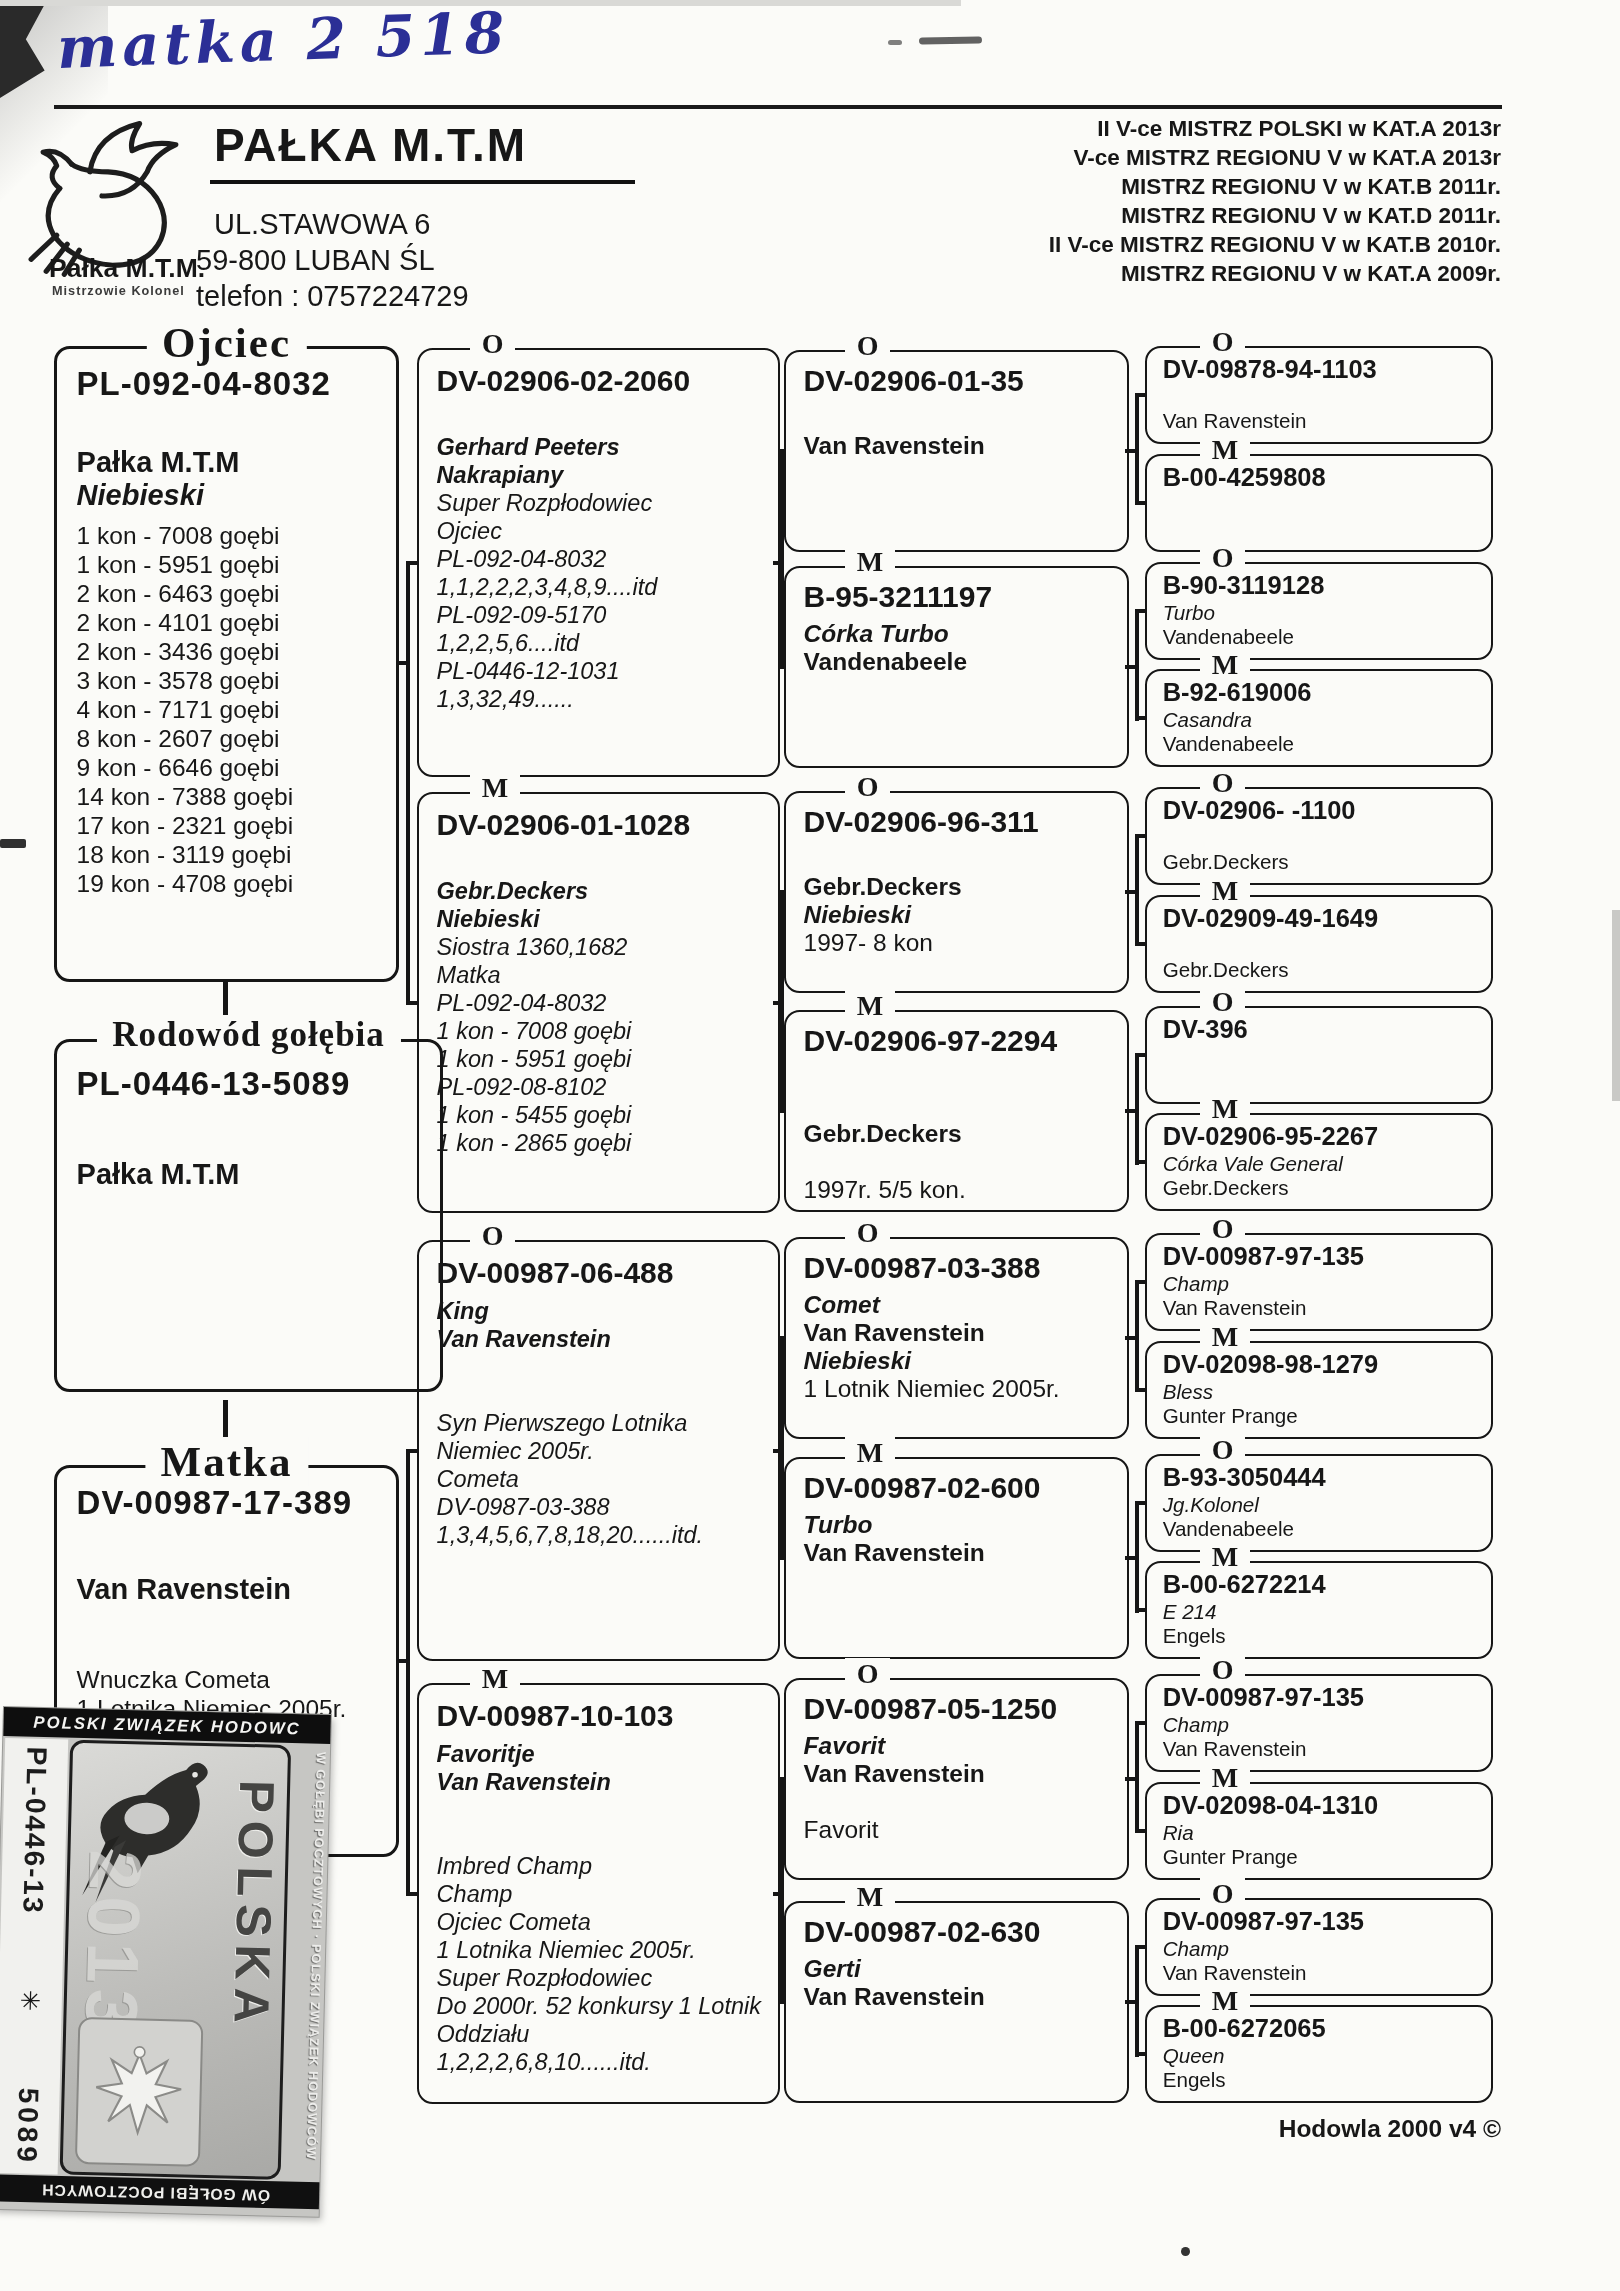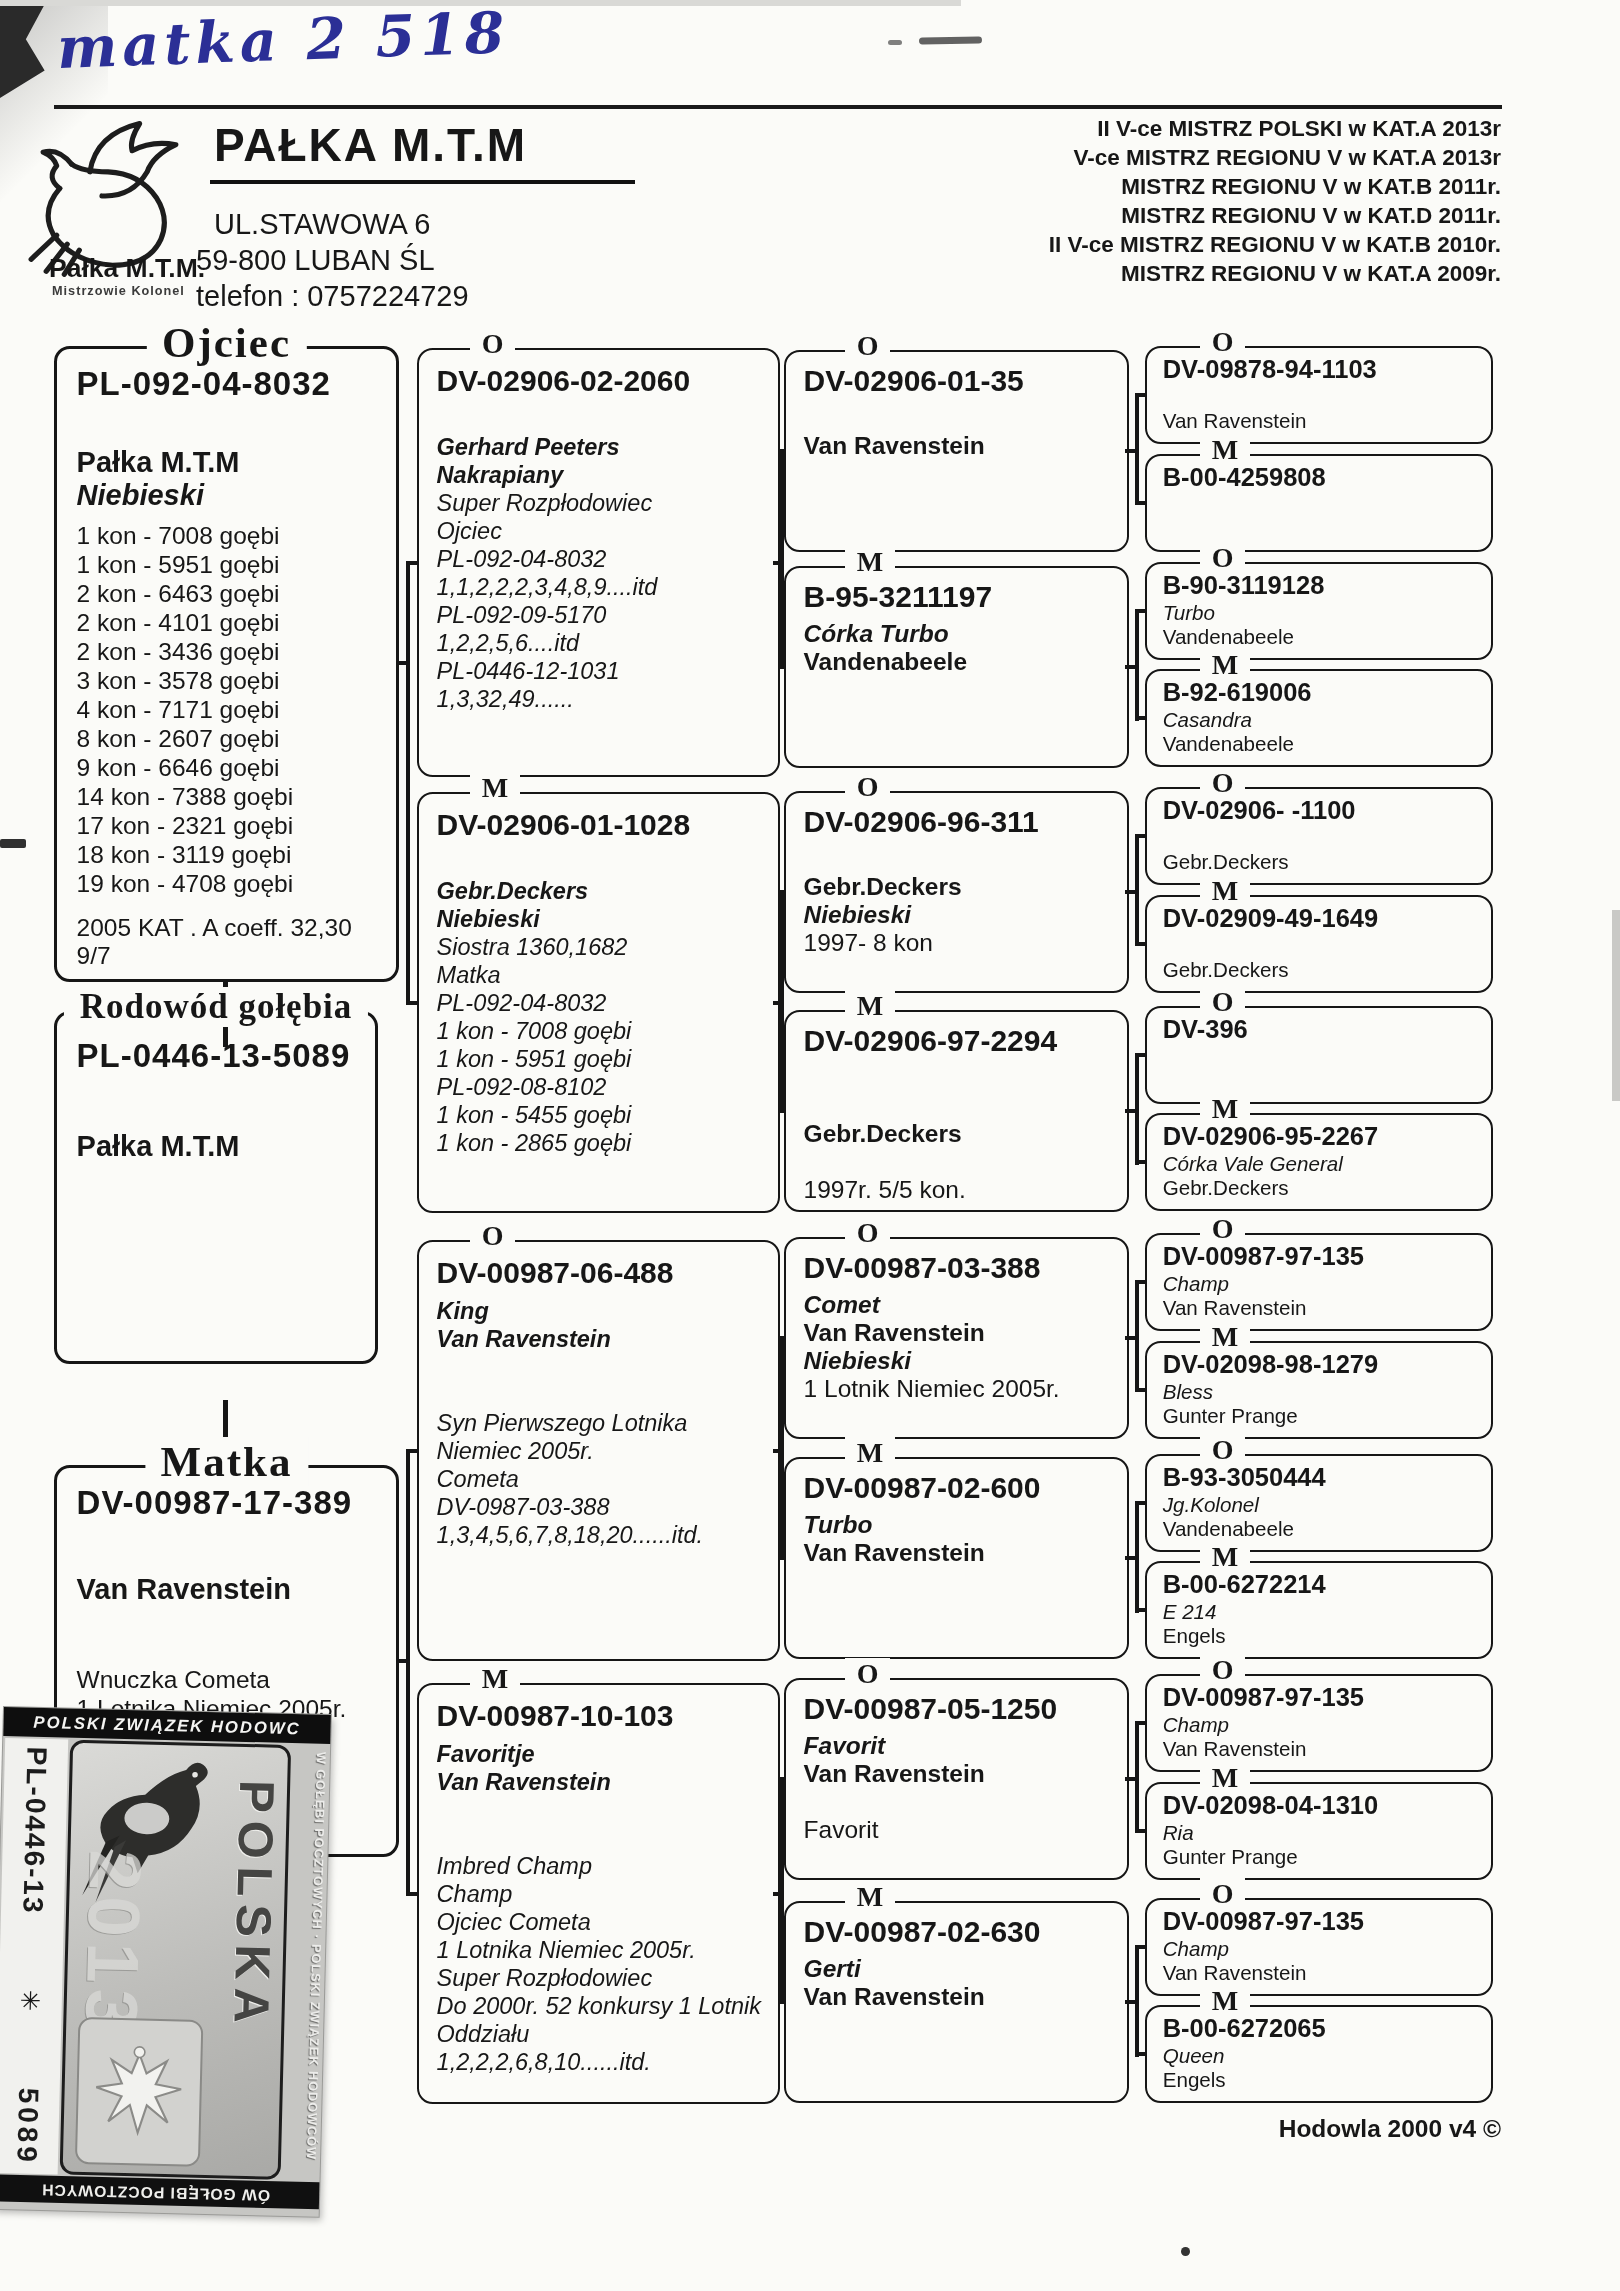--- a/index.html
+++ b/index.html
@@ -161,26 +161,25 @@
         <div class="res">2 kon - 3436 goębi</div>
         <div class="res">3 kon - 3578 goębi</div>
         <div class="res">4 kon - 7171 goębi</div>
         <div class="res">8 kon - 2607 goębi</div>
         <div class="res">9 kon - 6646 goębi</div>
         <div class="res">14 kon - 7388 goębi</div>
         <div class="res">17 kon - 2321 goębi</div>
         <div class="res">18 kon - 3119 goębi</div>
         <div class="res">19 kon - 4708 goębi</div>
       </div>
-    <div class="summary">2005  KAT . A  coeff. 32,30 9/7</div>
   </div>
 
   <div class="wire" style="left:223px;top:982px;width:4.9px;height:65px;"></div>
 
-  <div class="box main-box" style="left:54px;top:1011px;width:324px;height:353px;">
+  <div class="box main-box" style="left:54px;top:1039px;width:389px;height:353px;">
     <span class="box-label label-md">Rodowód gołębia</span>
     <div class="ring-main" style="margin:13.7px 0 55px;">PL-0446-13-5089</div>
     <div class="owner-main">Pałka M.T.M</div>
   </div>
 
   <div class="wire" style="left:223px;top:1400px;width:4.9px;height:66px;"></div>
 
   <div class="box main-box" style="left:54px;top:1465px;width:345px;height:392px;">
     <span class="box-label label-lg">Matka</span>
     <div class="ring-main" style="margin:5.9px 0 51px;">DV-00987-17-389</div>

